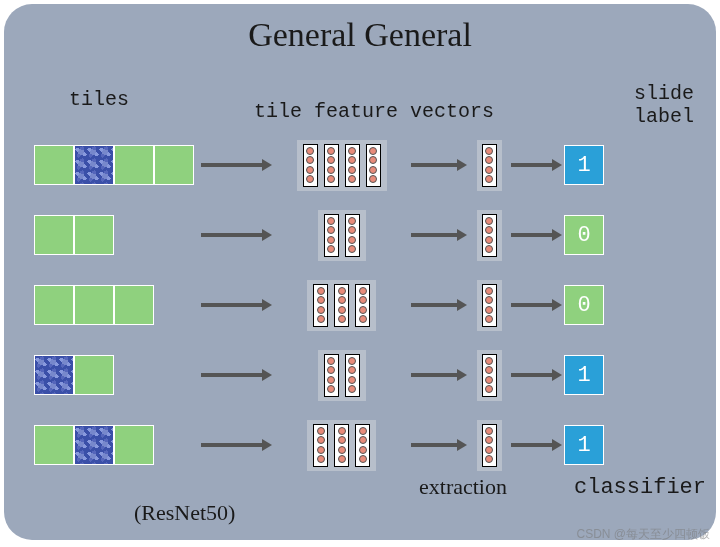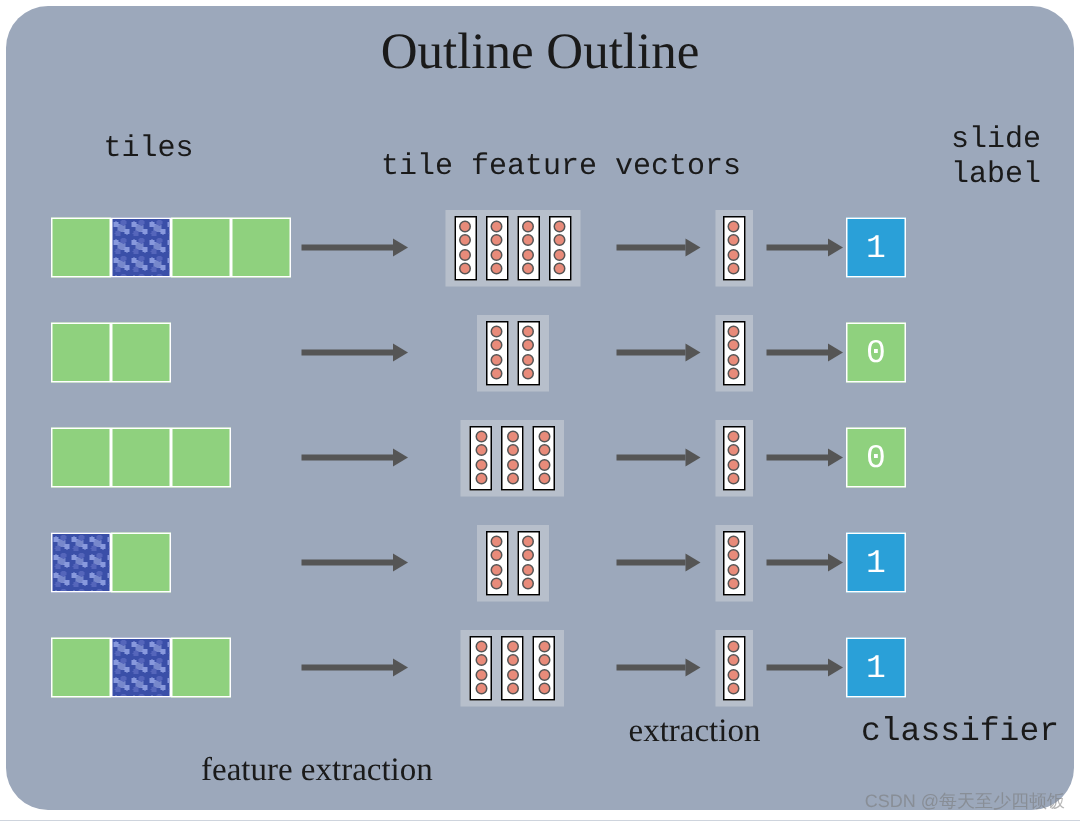--- a/index.html
+++ b/index.html
@@ -143,21 +143,21 @@
     font-size: 12px;
     color: rgba(120,120,120,0.55);
     font-family: Arial, sans-serif;
   }
 </style>
 </head>
 <body>
 
 <div class="canvas">
 
-  <div class="title">Outline Outline</div>
+  <div class="title">General General</div>
 
   <div class="col-header" style="left:65px; top:84px;">tiles</div>
   <div class="col-header" style="left:630px; top:78px; text-align:center;">
     <div>slide</div>
     <div>label</div>
   </div>
   <div class="col-header" style="left:250px; top:96px;">tile feature vectors</div>
 
   <div class="rows" id="rows-container">
       <div class="row">
@@ -440,21 +440,21 @@
     <line x1="2" y1="8" x2="43" y2="8" stroke="#555" stroke-width="4"></line>
     <polygon points="43,2 53,8 43,14" fill="#555"></polygon>
   </svg>
         </div>
         <div class="label-box blue">1</div>
       </div>
     </div>
 
   <div class="bottom-labels">
     <div class="bl1">
-      <div>feature extraction</div>
+      <div>(ResNet50)</div>
     </div>
     <div class="bl2">extraction</div>
     <div class="bl3">classifier</div>
   </div>
 
 </div>
 
 <div class="watermark">CSDN @每天至少四顿饭</div>
 
 </body></html>

